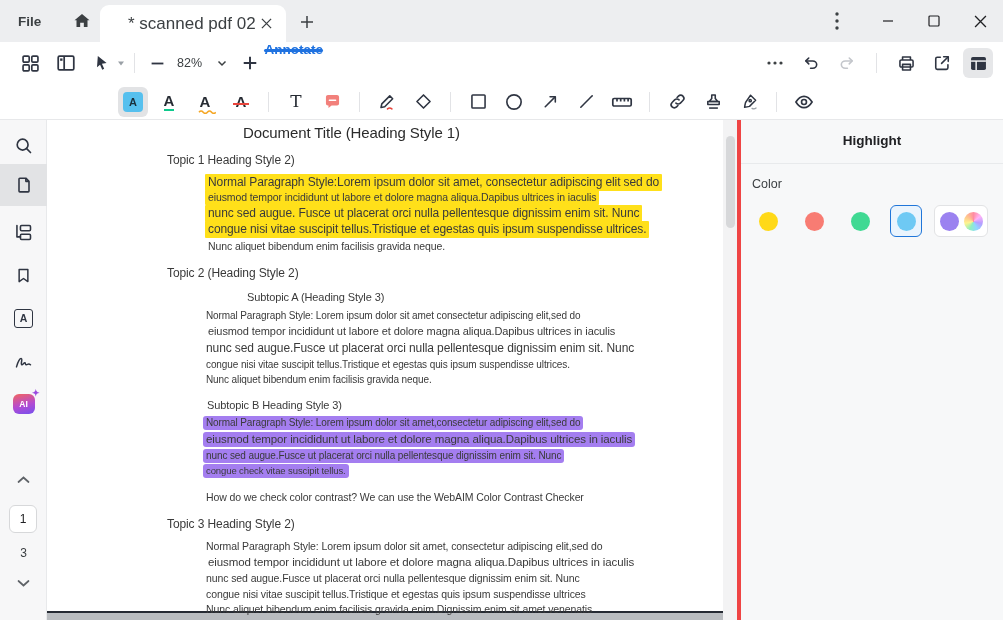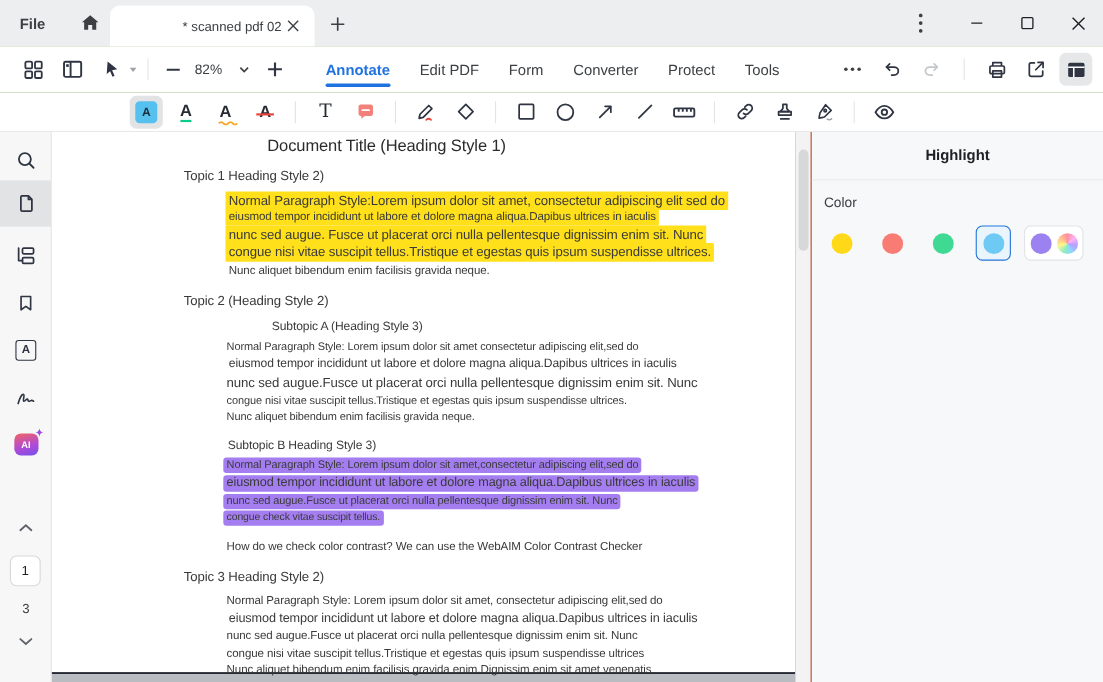--- a/index.html
+++ b/index.html
@@ -1,40 +1,40 @@
 <!DOCTYPE html>
 <html><head>
 <meta charset="utf-8">
 <style>
   html,body{margin:0;padding:0;width:1003px;height:620px;overflow:hidden;
     font-family:"Liberation Sans",sans-serif;background:#fff;cursor:default;
     -webkit-font-smoothing:antialiased;}
-  #window{position:relative;width:1003px;height:620px;background:#4d7c0f;}
+  #window{position:relative;width:1003px;height:620px;background:#7f1d1d;}
 
   
   .titlebar{position:absolute;left:0;top:0;width:1003px;height:42px;background:#edeef0;
     display:flex;align-items:center;}
   .file-menu{font-size:13.5px;font-weight:700;color:#3c4043;margin-left:18px;}
   .home-btn{margin-left:28px;width:26px;height:26px;display:flex;align-items:center;justify-content:center;}
   .tab{position:absolute;left:100px;top:5px;width:186px;height:37px;background:#fff;
     border-radius:9px 9px 0 0;display:flex;align-items:center;}
-  .tab-title{font-size:12px;color:#3c4043;margin-left:28px;flex:1;white-space:nowrap;text-align:right;}
+  .tab-title{font-size:17px;color:#3c4043;margin-left:28px;flex:1;white-space:nowrap;}
   .tab-close{width:20px;height:20px;margin-right:10px;display:flex;align-items:center;justify-content:center;color:#3c4043;}
   .new-tab{position:absolute;left:295px;top:10px;width:24px;height:24px;display:flex;align-items:center;justify-content:center;color:#3c4043;}
   .win-controls{position:absolute;right:0;top:0;height:42px;display:flex;align-items:center;}
   .win-btn{width:46px;height:42px;display:flex;align-items:center;justify-content:center;color:#202124;}
   .kebab{width:40px;height:42px;display:flex;align-items:center;justify-content:center;margin-right:8px;}
 
   
   .toolbar1{position:absolute;left:0;top:42px;width:1003px;height:42px;background:#fff;
     display:flex;align-items:center;}
   .tb-icon{width:28px;height:28px;display:flex;align-items:center;justify-content:center;flex:0 0 auto;}
   .tb-sep{width:1px;height:20px;background:#e2e3e6;margin:0 8px;flex:0 0 auto;}
   .zoom-text{font-size:12.5px;color:#3c4043;margin:0 6px;}
-  .menu-tabs{display:flex;gap:27px;margin-left:32px;align-items:center;height:42px;}
+  .menu-tabs{display:flex;gap:27px;align-items:center;height:42px;flex-direction:column;}
   .tb-tab{font-size:13.5px;color:#3c4043;position:relative;height:42px;display:flex;align-items:center;white-space:nowrap;}
   .tb-tab.active{color:#1f72e0;font-weight:700;}
   .tb-tab.active::after{content:"";position:absolute;left:0;right:0;bottom:5px;height:3px;border-radius:2px;background:#1f72e0;}
   .tb-right{margin-left:auto;display:flex;align-items:center;gap:6px;padding-right:10px;}
   .tb-btn{width:30px;height:30px;border-radius:6px;display:flex;align-items:center;justify-content:center;}
   .tb-btn.active-bg{background:#e6e7e9;}
   .disabled svg{stroke:#c3c6cb !important;}
 
   
   .toolbar2{position:absolute;left:0;top:84px;width:1003px;height:36px;background:#fff;
@@ -71,21 +71,21 @@
   .hl-yellow{background:#ffe01a;padding:1px 3px 2px 3px;margin:-1px 0 0 -3px;border-radius:1px;}
   .hl-purple{background:#a47ef0;padding:1px 3px 2px 3px;margin:-1px 0 0 -3px;border-radius:3px;}
   .page-edge{position:absolute;left:0;top:491px;width:676px;height:2px;background:#252a33;}
   .below-page{position:absolute;left:0;top:493px;width:676px;height:7px;background:#b9bcc0;}
 
   
   .scrollbar{position:absolute;left:723px;top:120px;width:14px;height:500px;background:#f3f3f4;}
   .scroll-thumb{position:absolute;left:2.5px;top:16px;width:9px;height:92px;background:#d7d8da;border-radius:5px;}
 
   
-  .rightpanel{position:absolute;left:737px;top:120px;width:266px;height:500px;background:#f7f8f9;border-left:1px solid #ef4444;box-sizing:border-box;}
+  .rightpanel{position:absolute;left:737px;top:120px;width:266px;height:500px;background:#f7f8f9;border-left:4px solid #ef4444;box-sizing:border-box;}
   .rp-title{position:absolute;left:0;top:13px;width:100%;text-align:center;font-size:13.5px;font-weight:700;color:#202124;}
   .rp-divider{position:absolute;left:0;top:43px;width:100%;height:1px;background:#e8eaec;}
   .rp-color-label{position:absolute;left:11px;top:57px;font-size:12.5px;color:#3c4043;}
   .swatch-row{position:absolute;left:11px;top:85px;height:32px;display:flex;align-items:center;}
   .swatch{width:19px;height:19px;border-radius:50%;flex:0 0 auto;}
   .swatch-cell{width:32px;height:32px;display:flex;align-items:center;justify-content:center;margin-right:14px;flex:0 0 auto;}
   .swatch-cell.selected{border:1px solid #2076d9;border-radius:6px;background:#eaf4fd;box-sizing:border-box;margin-right:12px;}
   .swatch-group{width:54px;height:32px;border:1px solid #e2e3e5;background:#fff;border-radius:6px;display:flex;align-items:center;justify-content:center;gap:5px;box-sizing:border-box;}
   .wheel{background:conic-gradient(#ff8da1,#ffb3f7,#b79cff,#8fd6ff,#8ff0c0,#fff48f,#ffc38f,#ff8da1);}
   .opacity-row{position:absolute;left:11px;top:132px;width:244px;height:30px;display:flex;align-items:center;}

